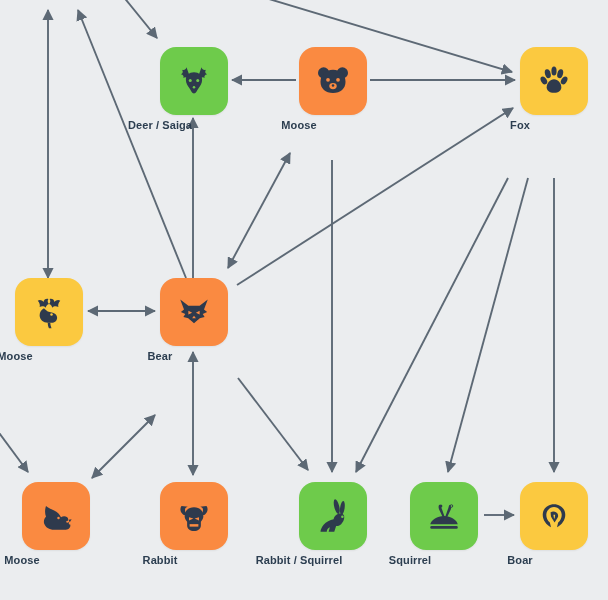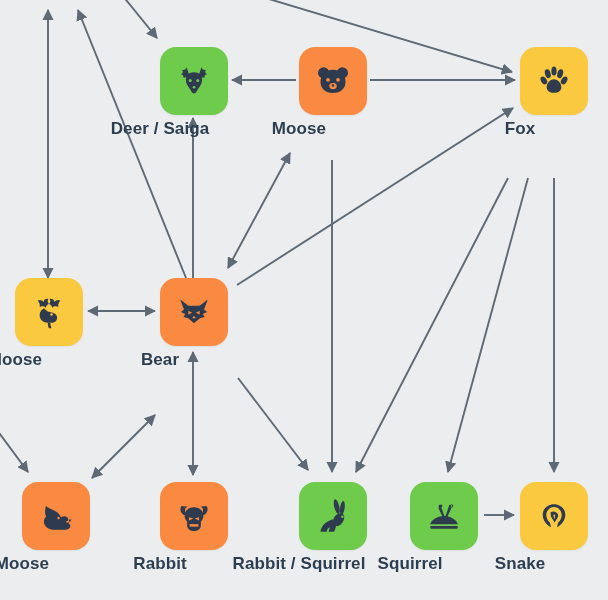--- a/index.html
+++ b/index.html
@@ -31,21 +31,21 @@
     justify-content: center;
     box-shadow: 0 1px 2px rgba(0,0,0,0.06);
   }
   .node svg { display: block; }
   .node-label {
     position: absolute;
     top: 72px;
     left: 50%;
     transform: translateX(-50%);
     white-space: nowrap;
-    font-size: 17px;
+    font-size: 11px;
     font-weight: bold;
     color: #2c3e50;
     letter-spacing: 0.1px;
   }
   .node-wrap { position: absolute; }
 </style>
 </head>
 <body>
 
 <div id="stage">
@@ -237,17 +237,17 @@
           <span>
             <svg width="38" height="40" viewBox="0 0 64 64">
               <g fill="#2e3a4d">
                 <path d="M32 12c-11 0-19 8-19 18 0 9 6 17 14 21l-2-8c-4-3-6-8-6-13 0-7 6-13 13-13s13 6 13 13c0 5-2 10-6 13l-2 8c8-4 14-12 14-21 0-10-8-18-19-18z"></path>
                 <path d="M26 26c3-2 7-2 10 0 3 2 4 6 2 9l-5 8-5-8c-2-3-1-7 -2-9z"></path>
               </g>
               <path d="M31 30h3l-1 6h-1z" fill="#fbc940"></path>
             </svg>
           </span>
         </div>
-        <div class="node-label">Snake</div>
+        <div class="node-label">Boar</div>
       </div>
     </div>
 
 </div>
 
 </body></html>

